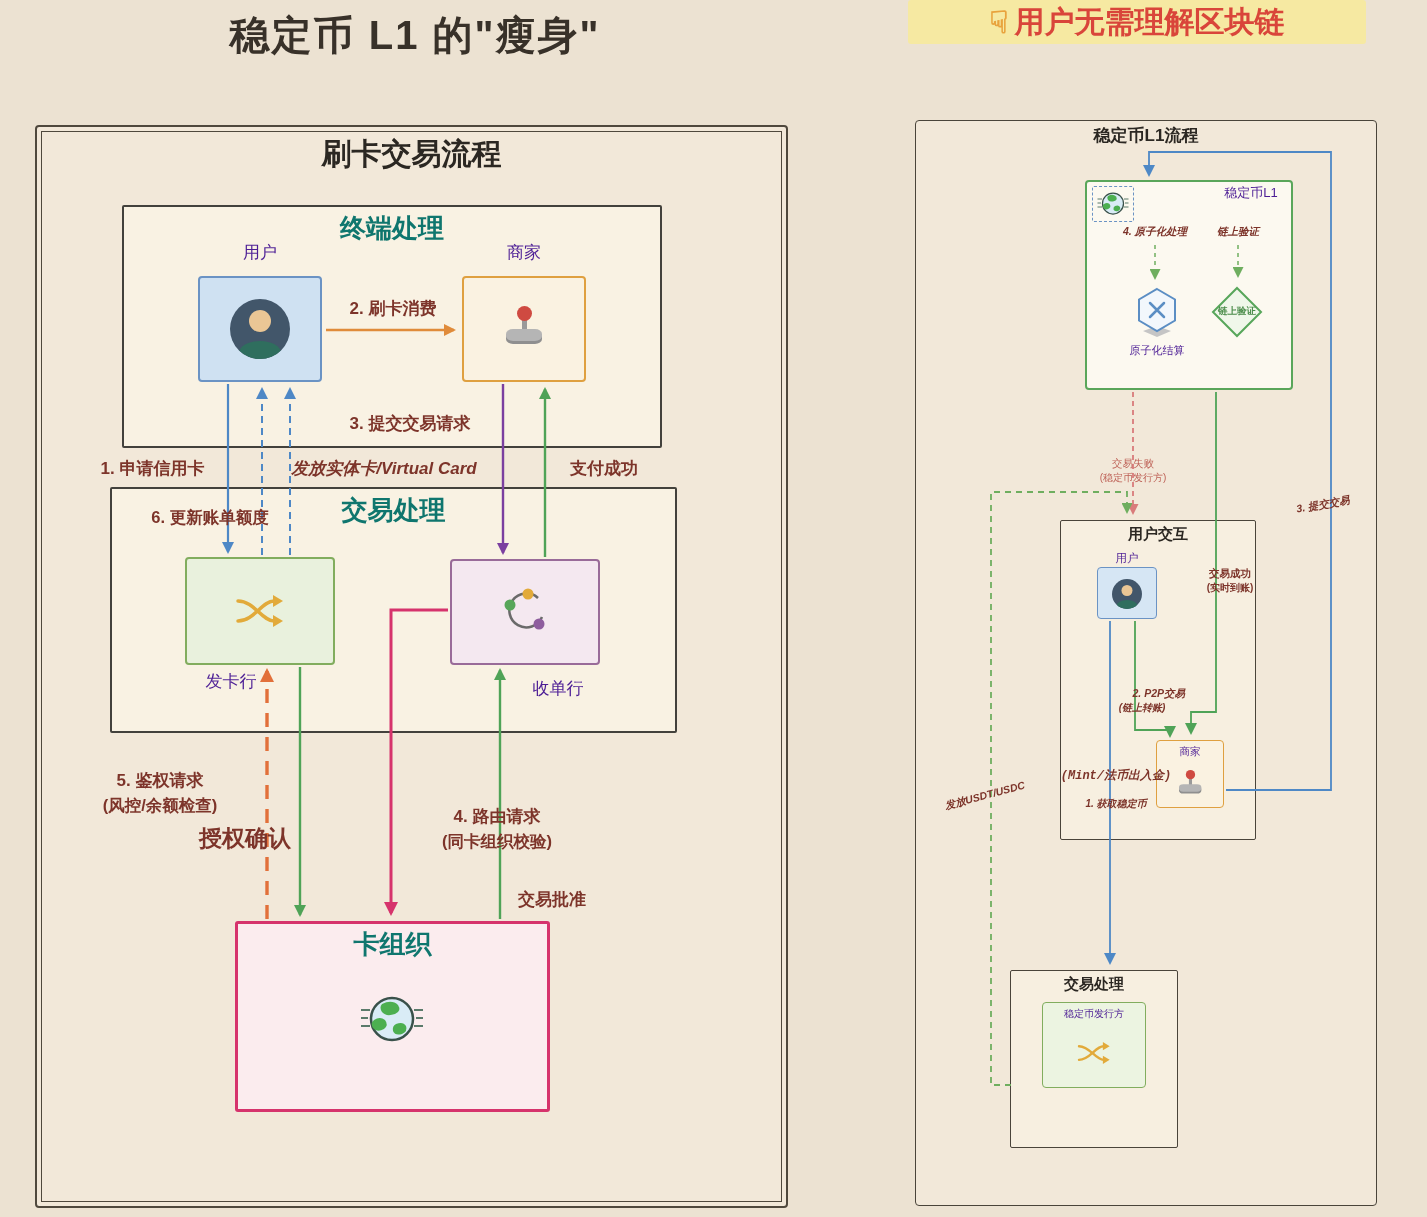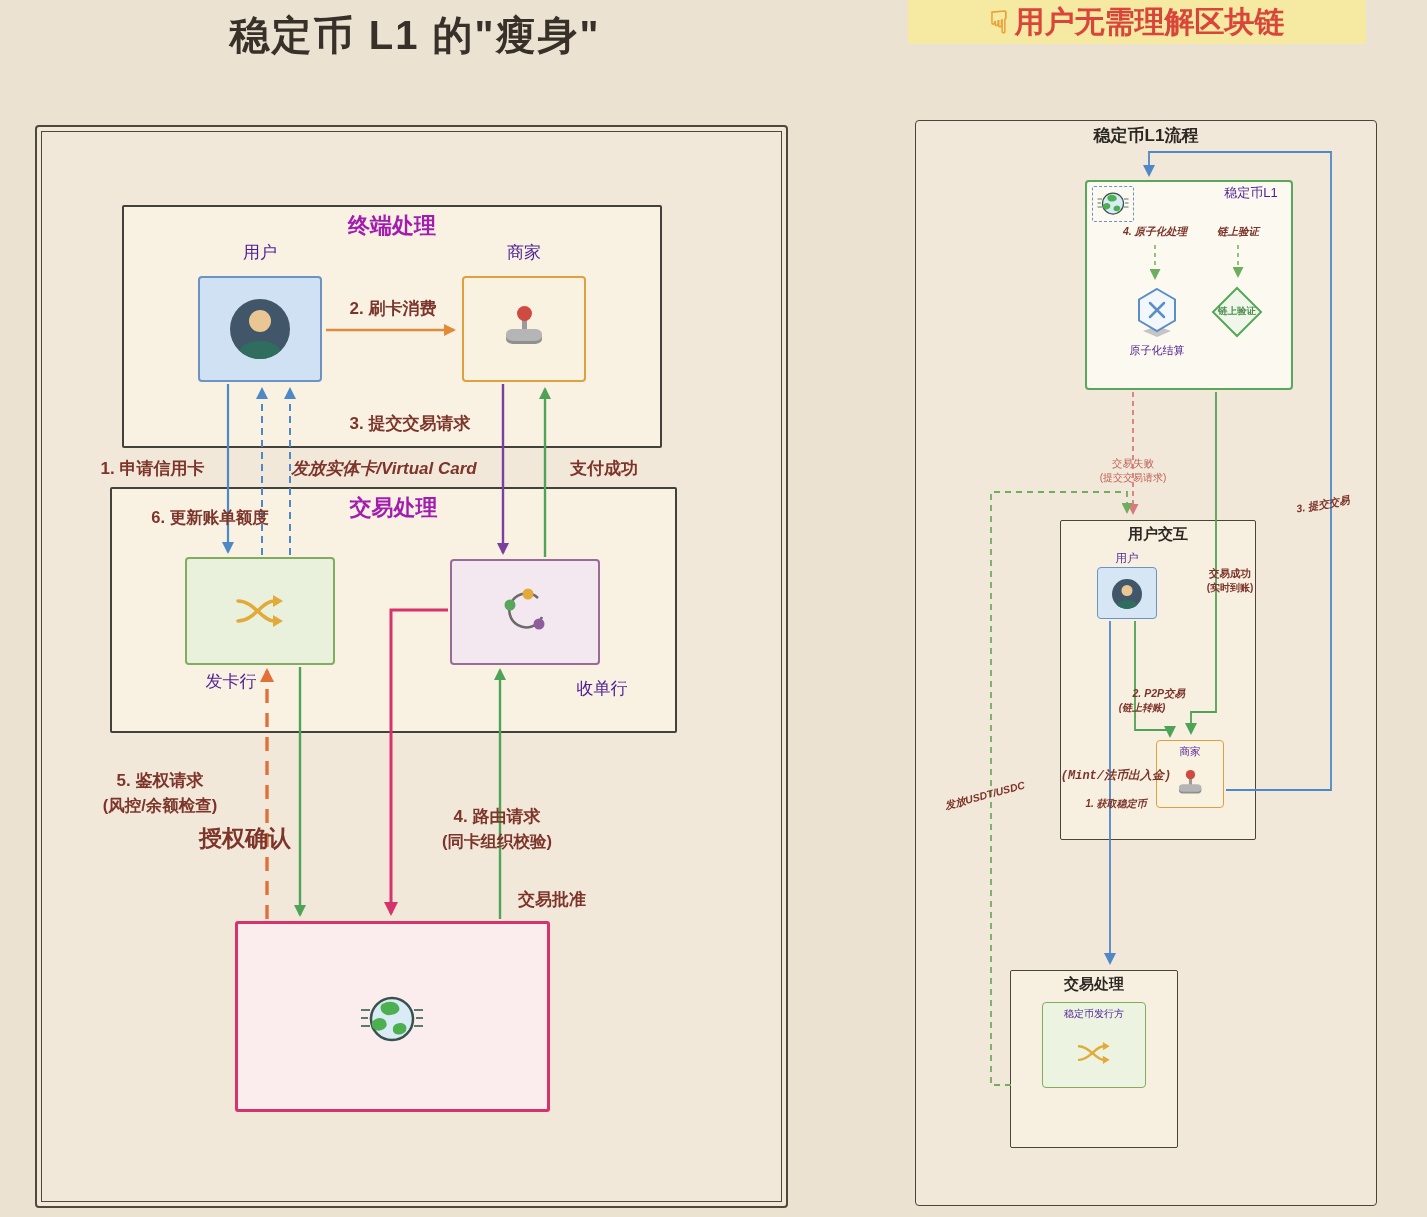--- a/index.html
+++ b/index.html
@@ -16,21 +16,21 @@
   .network-box{background:#fbecee;border:3px solid #d6336c;border-radius:3px;}
   .l1-box{background:#fcf9f0;border:2px solid #5aa65a;}
   .globe-dash{border:1.5px dashed #6b93c4;background:transparent;border-radius:2px;}
   .cream-box{background:#f7efe0;border:1.5px solid #4a443a;border-radius:2px;}
   .user-mini{background:#d6e6f4;border:1.5px solid #6b93c4;}
   .merchant-mini{background:#faf2e1;border:1.5px solid #dfa040;}
   .issuer-mini{background:#ecf4e1;border:1.5px solid #82ad5e;}
 
   .lbl{position:absolute;text-align:center;line-height:1.3;color:#4c1d95;z-index:4;}
   .h1{font-size:30px;font-weight:bold;color:#2b2722;}
-  .h2{font-size:22px;font-weight:bold;color:#a21caf;}
+  .h2{font-size:26px;font-weight:bold;color:#0f766e;}
   .h3{font-size:15px;font-weight:bold;color:#2b2722;}
   .mar{color:#7d342a;font-weight:600;}
   .ital{font-style:italic;}
   .red-s{color:#bd5f55;}
   .grn-s{color:#4a8c4a;font-weight:bold;}
 
   .page-title{position:absolute;left:175px;top:8px;width:480px;text-align:center;
               font-size:40px;font-weight:bold;color:#383129;letter-spacing:2px;z-index:4;}
   .callout{position:absolute;left:908px;top:0;width:458px;height:44px;box-sizing:border-box;
            background:#f6e9a2;color:#d9453a;font-size:30px;font-weight:bold;
@@ -192,47 +192,49 @@
       <div class="stick"></div>
       <div class="base"></div>
   </div>
   <svg class="icon" style="left:1076px;top:1038px;" width="36" height="30" viewBox="0 0 52 44">
     <path d="M4 12 C20 12 28 32 40 32" stroke="#e2aa3a" stroke-width="3.5" fill="none" stroke-linecap="round"></path>
     <path d="M4 32 C20 32 28 12 40 12" stroke="#e2aa3a" stroke-width="3.5" fill="none" stroke-linecap="round"></path>
     <polygon points="39,26 49,32 39,38" fill="#e2aa3a"></polygon>
     <polygon points="39,6 49,12 39,18" fill="#e2aa3a"></polygon>
   </svg>
 
+  <div class="lbl h1" style="left:35px;top:134px;width:753px;">刷卡交易流程</div>
   <div class="lbl h2" style="left:122px;top:212px;width:540px;">终端处理</div>
   <div class="lbl" style="left:198px;top:242px;width:124px;font-size:17px;">用户</div>
   <div class="lbl" style="left:462px;top:242px;width:124px;font-size:17px;">商家</div>
   <div class="lbl mar" style="left:323px;top:298px;width:140px;font-size:17px;">2. 刷卡消费</div>
   <div class="lbl mar" style="left:322px;top:413px;width:176px;font-size:17px;">3. 提交交易请求</div>
   <div class="lbl mar" style="left:80px;top:458px;width:145px;font-size:17px;">1. 申请信用卡</div>
   <div class="lbl mar ital" style="left:275px;top:458px;width:218px;font-size:17px;">发放实体卡/Virtual Card</div>
   <div class="lbl mar" style="left:556px;top:458px;width:96px;font-size:17px;">支付成功</div>
   <div class="lbl h2" style="left:110px;top:494px;width:567px;">交易处理</div>
   <div class="lbl mar" style="left:126px;top:507px;width:168px;font-size:16.5px;">6. 更新账单额度</div>
   <div class="lbl" style="left:172px;top:671px;width:118px;font-size:17px;">发卡行</div>
-  <div class="lbl" style="left:498px;top:678px;width:120px;font-size:17px;padding-left:44px;">收单行</div>
+  <div class="lbl" style="left:498px;top:678px;width:120px;font-size:17px;">收单行</div>
   <div class="lbl mar" style="left:76px;top:770px;width:168px;font-size:17px;">5. 鉴权请求</div>
   <div class="lbl mar" style="left:68px;top:795px;width:184px;font-size:16.5px;">(风控/余额检查)</div>
   <div class="lbl mar" style="left:192px;top:824px;width:106px;font-size:23px;">授权确认</div>
   <div class="lbl mar" style="left:424px;top:806px;width:146px;font-size:17px;">4. 路由请求</div>
   <div class="lbl mar" style="left:416px;top:831px;width:162px;font-size:16.5px;">(同卡组织校验)</div>
   <div class="lbl mar" style="left:504px;top:889px;width:96px;font-size:17px;">交易批准</div>
+  <div class="lbl h2" style="left:235px;top:928px;width:315px;">卡组织</div>
 
   <div class="lbl" style="left:915px;top:125px;width:462px;font-size:17px;font-weight:bold;color:#2b2722;">稳定币L1流程</div>
   <div class="lbl" style="left:1213px;top:185px;width:76px;font-size:13px;">稳定币L1</div>
   <div class="lbl mar ital" style="left:1102px;top:225px;width:106px;font-size:10.5px;">4. 原子化处理</div>
   <div class="lbl mar ital" style="left:1197px;top:225px;width:82px;font-size:10.5px;">链上验证</div>
   <div class="lbl" style="left:1105px;top:343px;width:104px;font-size:11px;">原子化结算</div>
   <div class="lbl grn-s" style="left:1211px;top:305px;width:52px;font-size:9.5px;">链上验证</div>
   <div class="lbl red-s" style="left:1083px;top:457px;width:100px;font-size:10.5px;">交易失败</div>
-  <div class="lbl red-s" style="left:1079px;top:471px;width:108px;font-size:10px;">(提交交易请求)</div>
+  <div class="lbl red-s" style="left:1079px;top:471px;width:108px;font-size:10px;">(稳定币发行方)</div>
   <div class="lbl mar ital" style="left:1284px;top:498px;width:78px;font-size:10.5px;transform:rotate(-10deg);">3. 提交交易</div>
   <div class="lbl h3" style="left:1060px;top:524px;width:196px;">用户交互</div>
   <div class="lbl" style="left:1097px;top:551px;width:60px;font-size:11.5px;">用户</div>
   <div class="lbl mar" style="left:1188px;top:567px;width:84px;font-size:10.5px;">交易成功</div>
   <div class="lbl mar" style="left:1186px;top:581px;width:88px;font-size:10px;">(实时到账)</div>
   <div class="lbl mar ital" style="left:1099px;top:687px;width:86px;font-size:10.5px;text-align:right;">2. P2P交易</div>
   <div class="lbl mar ital" style="left:1099px;top:701px;width:86px;font-size:10px;">(链上转账)</div>
   <div class="lbl" style="left:1156px;top:745px;width:68px;font-size:10.5px;">商家</div>
   <div class="lbl mar ital" style="left:1054px;top:797px;width:124px;font-size:10px;">1. 获取稳定币</div>
   <div class="lbl mar ital" style="left:1046px;top:769px;width:140px;font-size:12px;font-family:Liberation Mono, monospace;">(Mint/法币出入金)</div>

